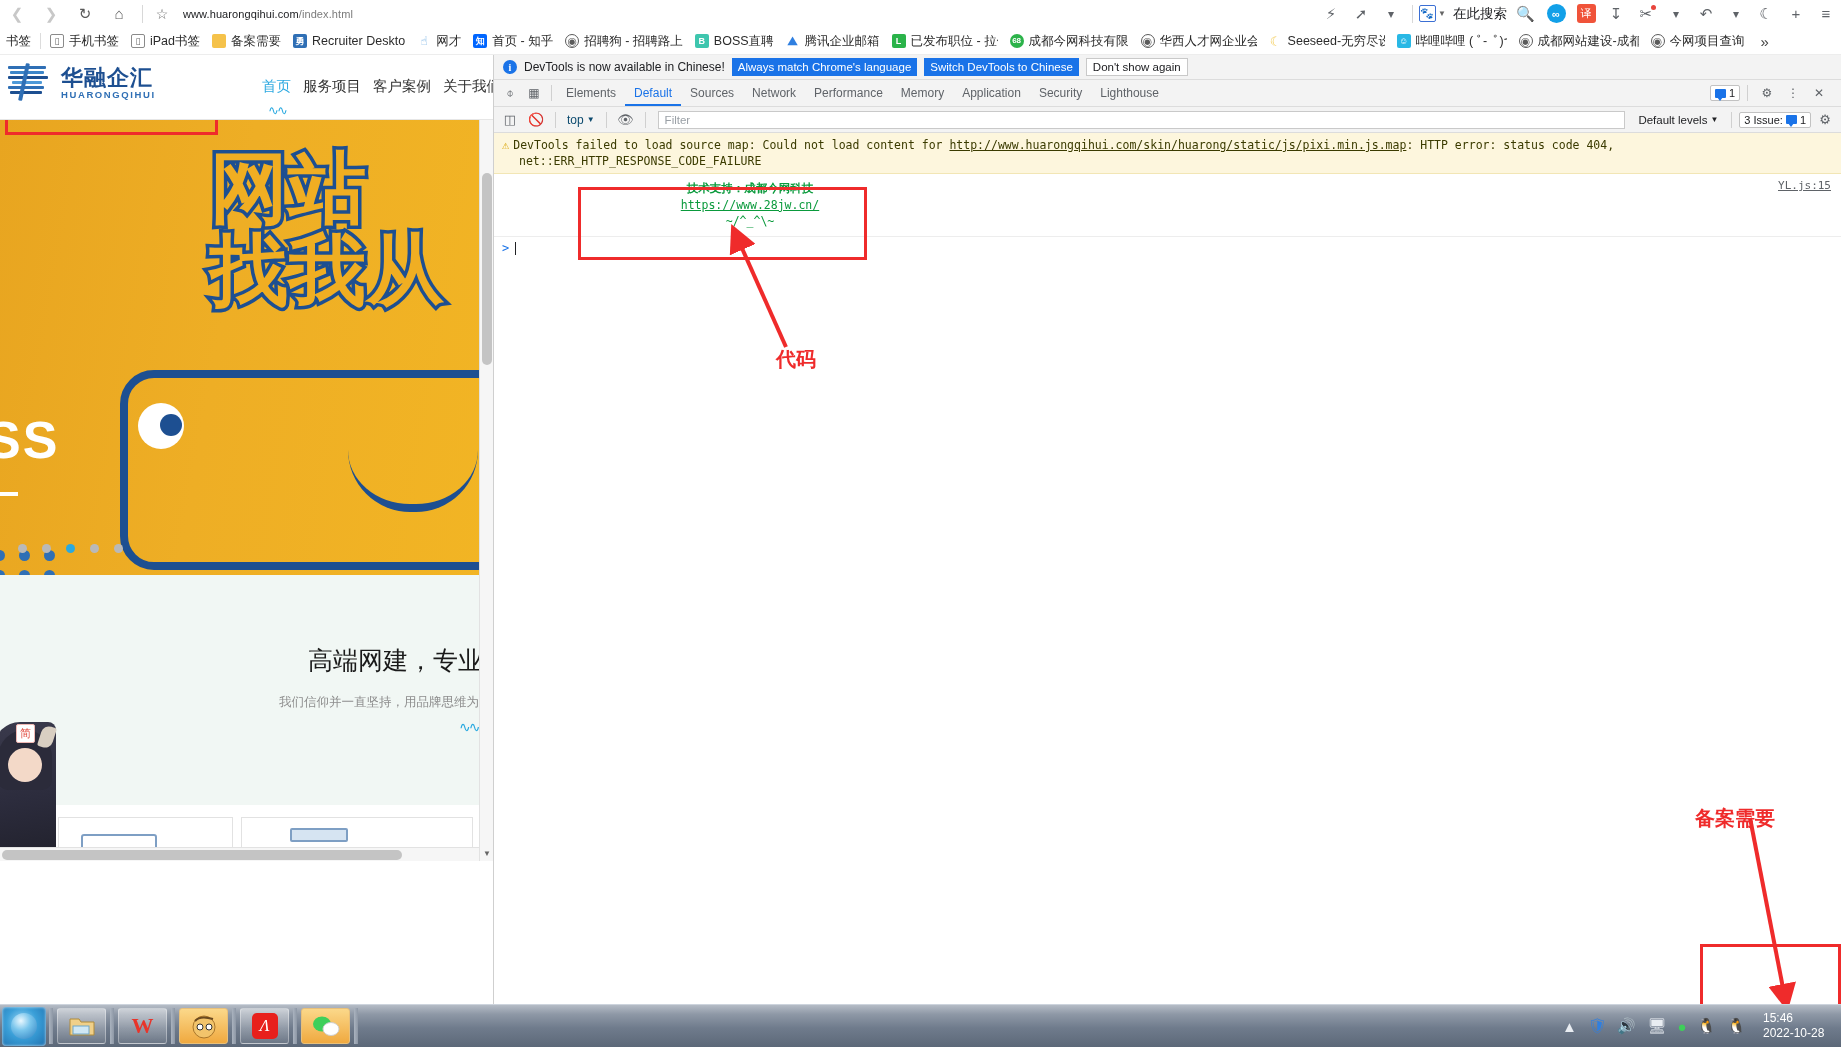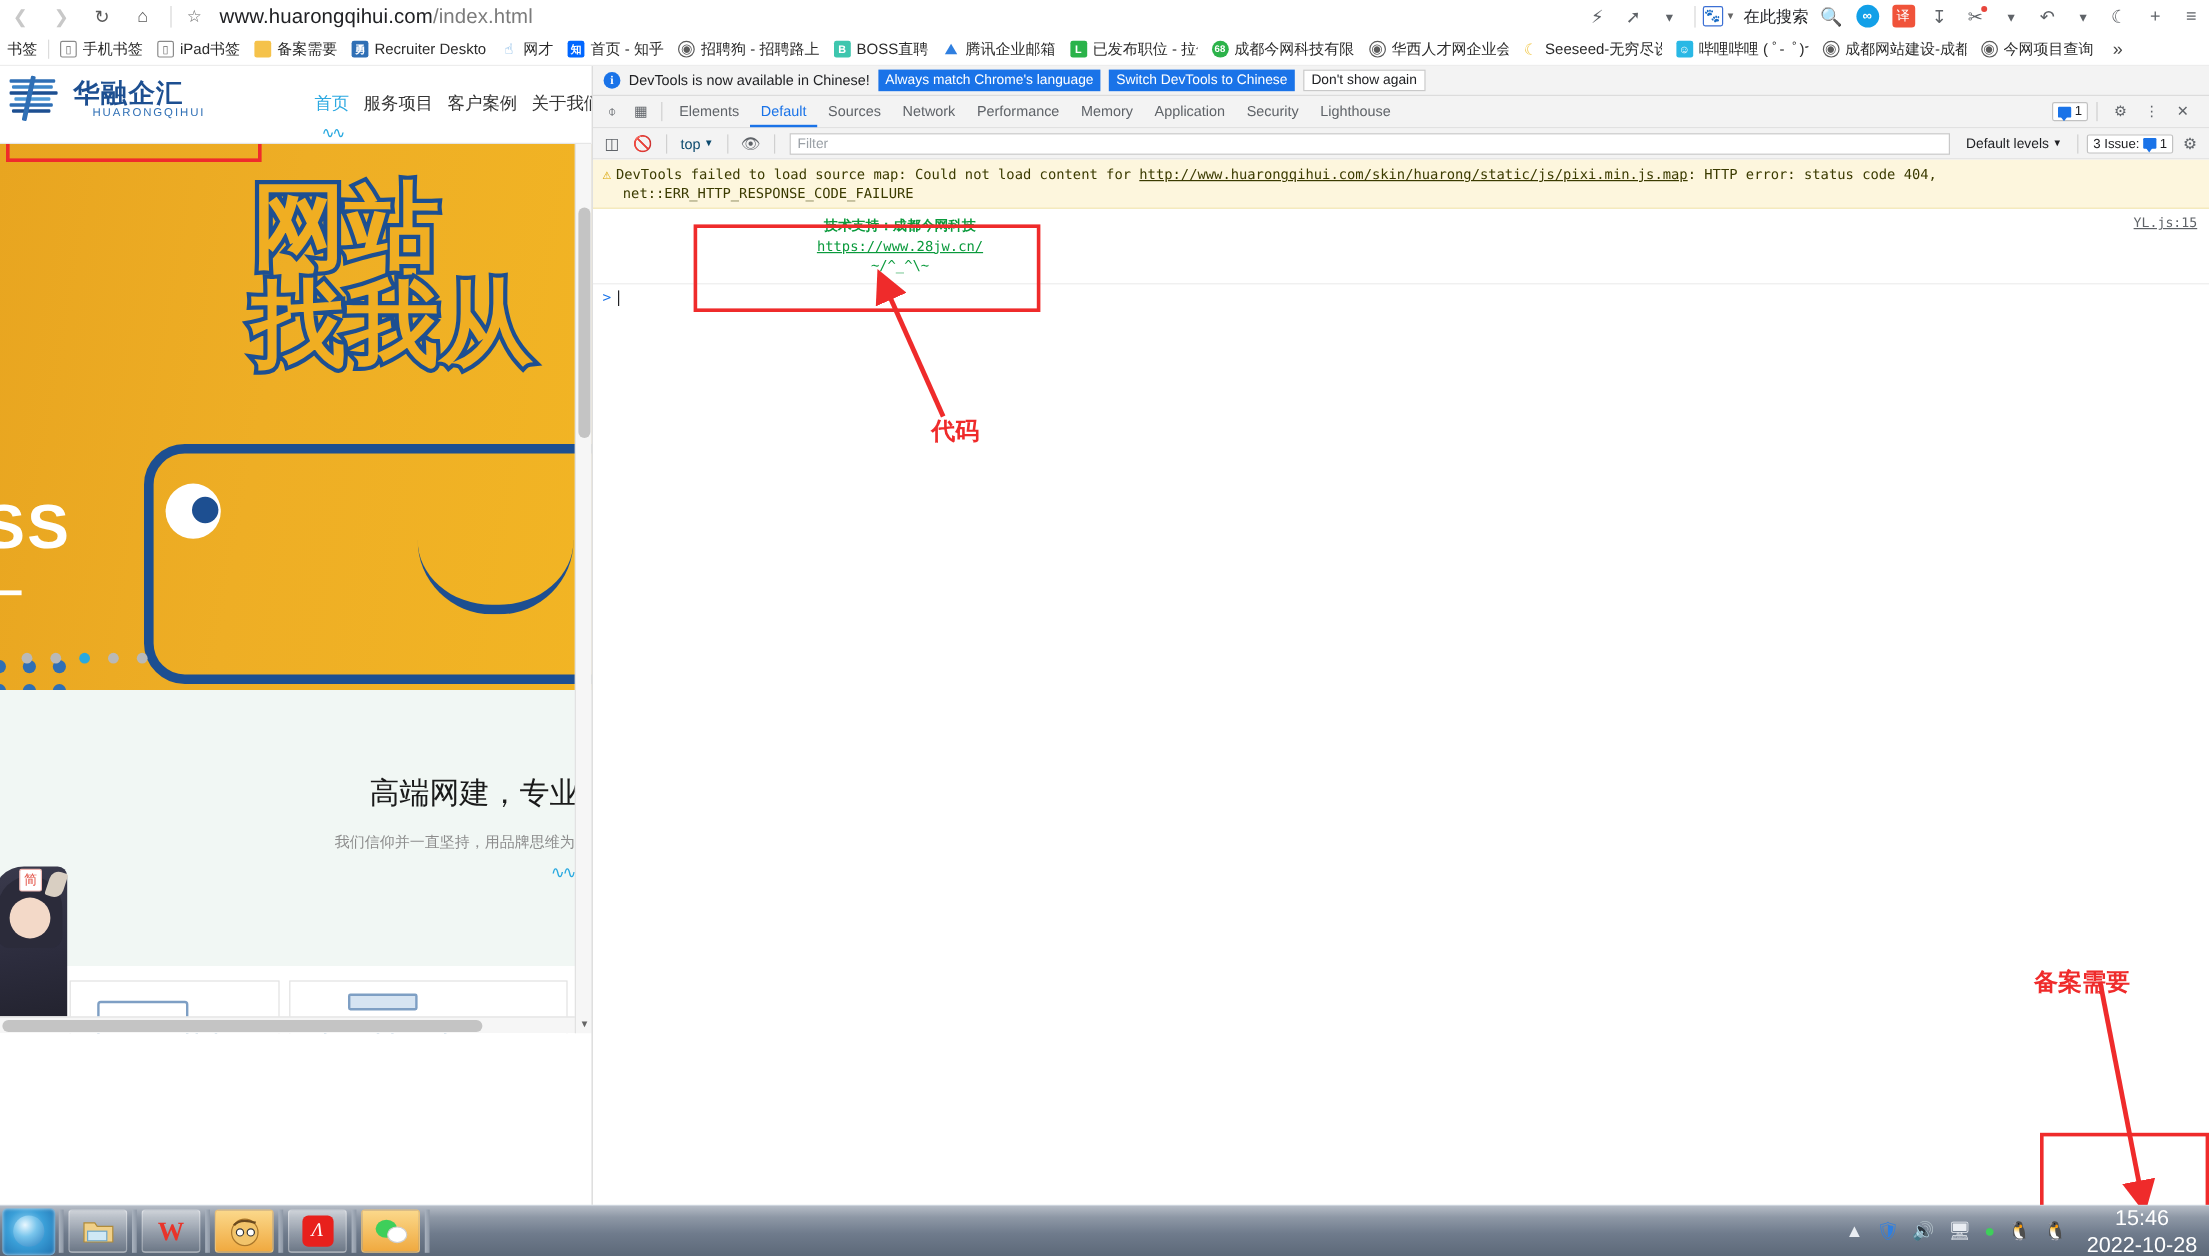--- a/index.html
+++ b/index.html
@@ -17,21 +17,21 @@
     background: #ffffff; display: flex; align-items: center;
     border-bottom: 1px solid #ffffff;
   }
   .nav-btn {
     width: 34px; height: 28px; display: flex; align-items: center; justify-content: center;
     color: #5a5a5a; font-size: 15px;
   }
   .nav-btn.disabled { color: #c8c8c8; }
   .addr-divider { width:1px; height:18px; background:#d8d8d8; margin:0 6px; }
   .star-btn { width: 26px; height: 28px; display:flex; align-items:center; justify-content:center; color:#6b6b6b; font-size:14px;}
-  .url-area { flex: 0 0 auto; padding-left: 8px; font-size: 17px; color: #202124; letter-spacing: .1px; }
+  .url-area { flex: 0 0 auto; padding-left: 8px; font-size: 11px; color: #202124; letter-spacing: .1px; }
   .url-area .dim { color: #7b7b7b; }
   .toolbar-spacer { flex: 1 1 auto; }
   .tb-icon {
     width: 30px; height: 28px; display:flex; align-items:center; justify-content:center;
     color:#5f6368; font-size: 15px; position: relative;
   }
   .tb-icon.small { font-size: 12px; }
   .search-box { display:flex; align-items:center; height: 22px; margin-right: 4px; }
   .paw-box {
     width: 17px; height: 17px; border: 1.6px solid #3b6fd4; border-radius: 2px;
@@ -80,21 +80,21 @@
   .site-header {
     position: absolute; top: 0; left: 0; width: 493px; height: 65px;
     background: #fff; border-bottom: 1px solid #e6e6e6; z-index: 5;
   }
   .logo-wrap { position:absolute; left: 8px; top: 6px; display:flex; align-items:center; gap: 7px; }
   .logo-mark { width: 46px; height: 44px; position: relative; }
   .logo-mark i {
     position:absolute; display:block; height:3px; border-radius:1px;
   }
   .logo-text-cn { font-size: 22px; font-weight: bold; color:#1d4f91; letter-spacing:1px; line-height: 1.05; font-family:"Liberation Sans", sans-serif;}
-  .logo-text-en { font-size: 9.5px; font-weight: normal; color:#2f6fb5; letter-spacing: 1.6px; margin-left: 16px; }
+  .logo-text-en { font-size: 9.5px; font-weight: bold; color:#2f6fb5; letter-spacing: 1.6px; }
   .site-nav {
     position:absolute; left: 262px; top: 22px; display:flex; gap: 12px;
     font-size: 14.5px; color:#333; white-space: nowrap;
   }
   .site-nav .active { color:#2da9e1; }
   .nav-squiggle { position:absolute; left:268px; top:48px; color:#29a9e0; font-size:13px; letter-spacing:-2px;}
   .hero {
     position:absolute; top: 65px; left: 0; width: 493px; height: 455px;
     background: linear-gradient(100deg,#e8a520 0%, #eeae25 45%, #f2b524 100%);
     overflow: hidden;
@@ -266,21 +266,21 @@
   .tb-sep { width: 4px; height: 36px; background: linear-gradient(90deg,#aab3bf,#8d97a5); margin: 0 3px; }
   .tb-app {
     width: 49px; height: 36px; margin: 0 1px; border-radius: 3px;
     display:flex; align-items:center; justify-content:center;
     border: 1px solid rgba(255,255,255,.35);
     background: linear-gradient(180deg, rgba(255,255,255,.45), rgba(255,255,255,.08));
   }
   .tb-app.hl { background: linear-gradient(180deg,#fbd88a,#f0a93f); border:1px solid #e8c07a; }
   .tray { margin-left:auto; display:flex; align-items:center; gap: 11px; padding-right: 10px; color:#f2f2f2; }
   .tray-icon { font-size: 15px; color:#e9edf2; display:flex; align-items:center;}
-  .clock { text-align:center; font-size: 18px; color:#ffffff; line-height: 1.25; padding-left: 6px; min-width: 74px;}
+  .clock { text-align:left; font-size: 12px; color:#ffffff; line-height: 1.25; padding-left: 6px; min-width: 74px;}
 </style>
 </head>
 <body>
 
 <div id="root">
 
   <div class="browser-toolbar">
     <div class="nav-btn disabled">❮</div>
     <div class="nav-btn disabled">❯</div>
     <div class="nav-btn">↻</div>

